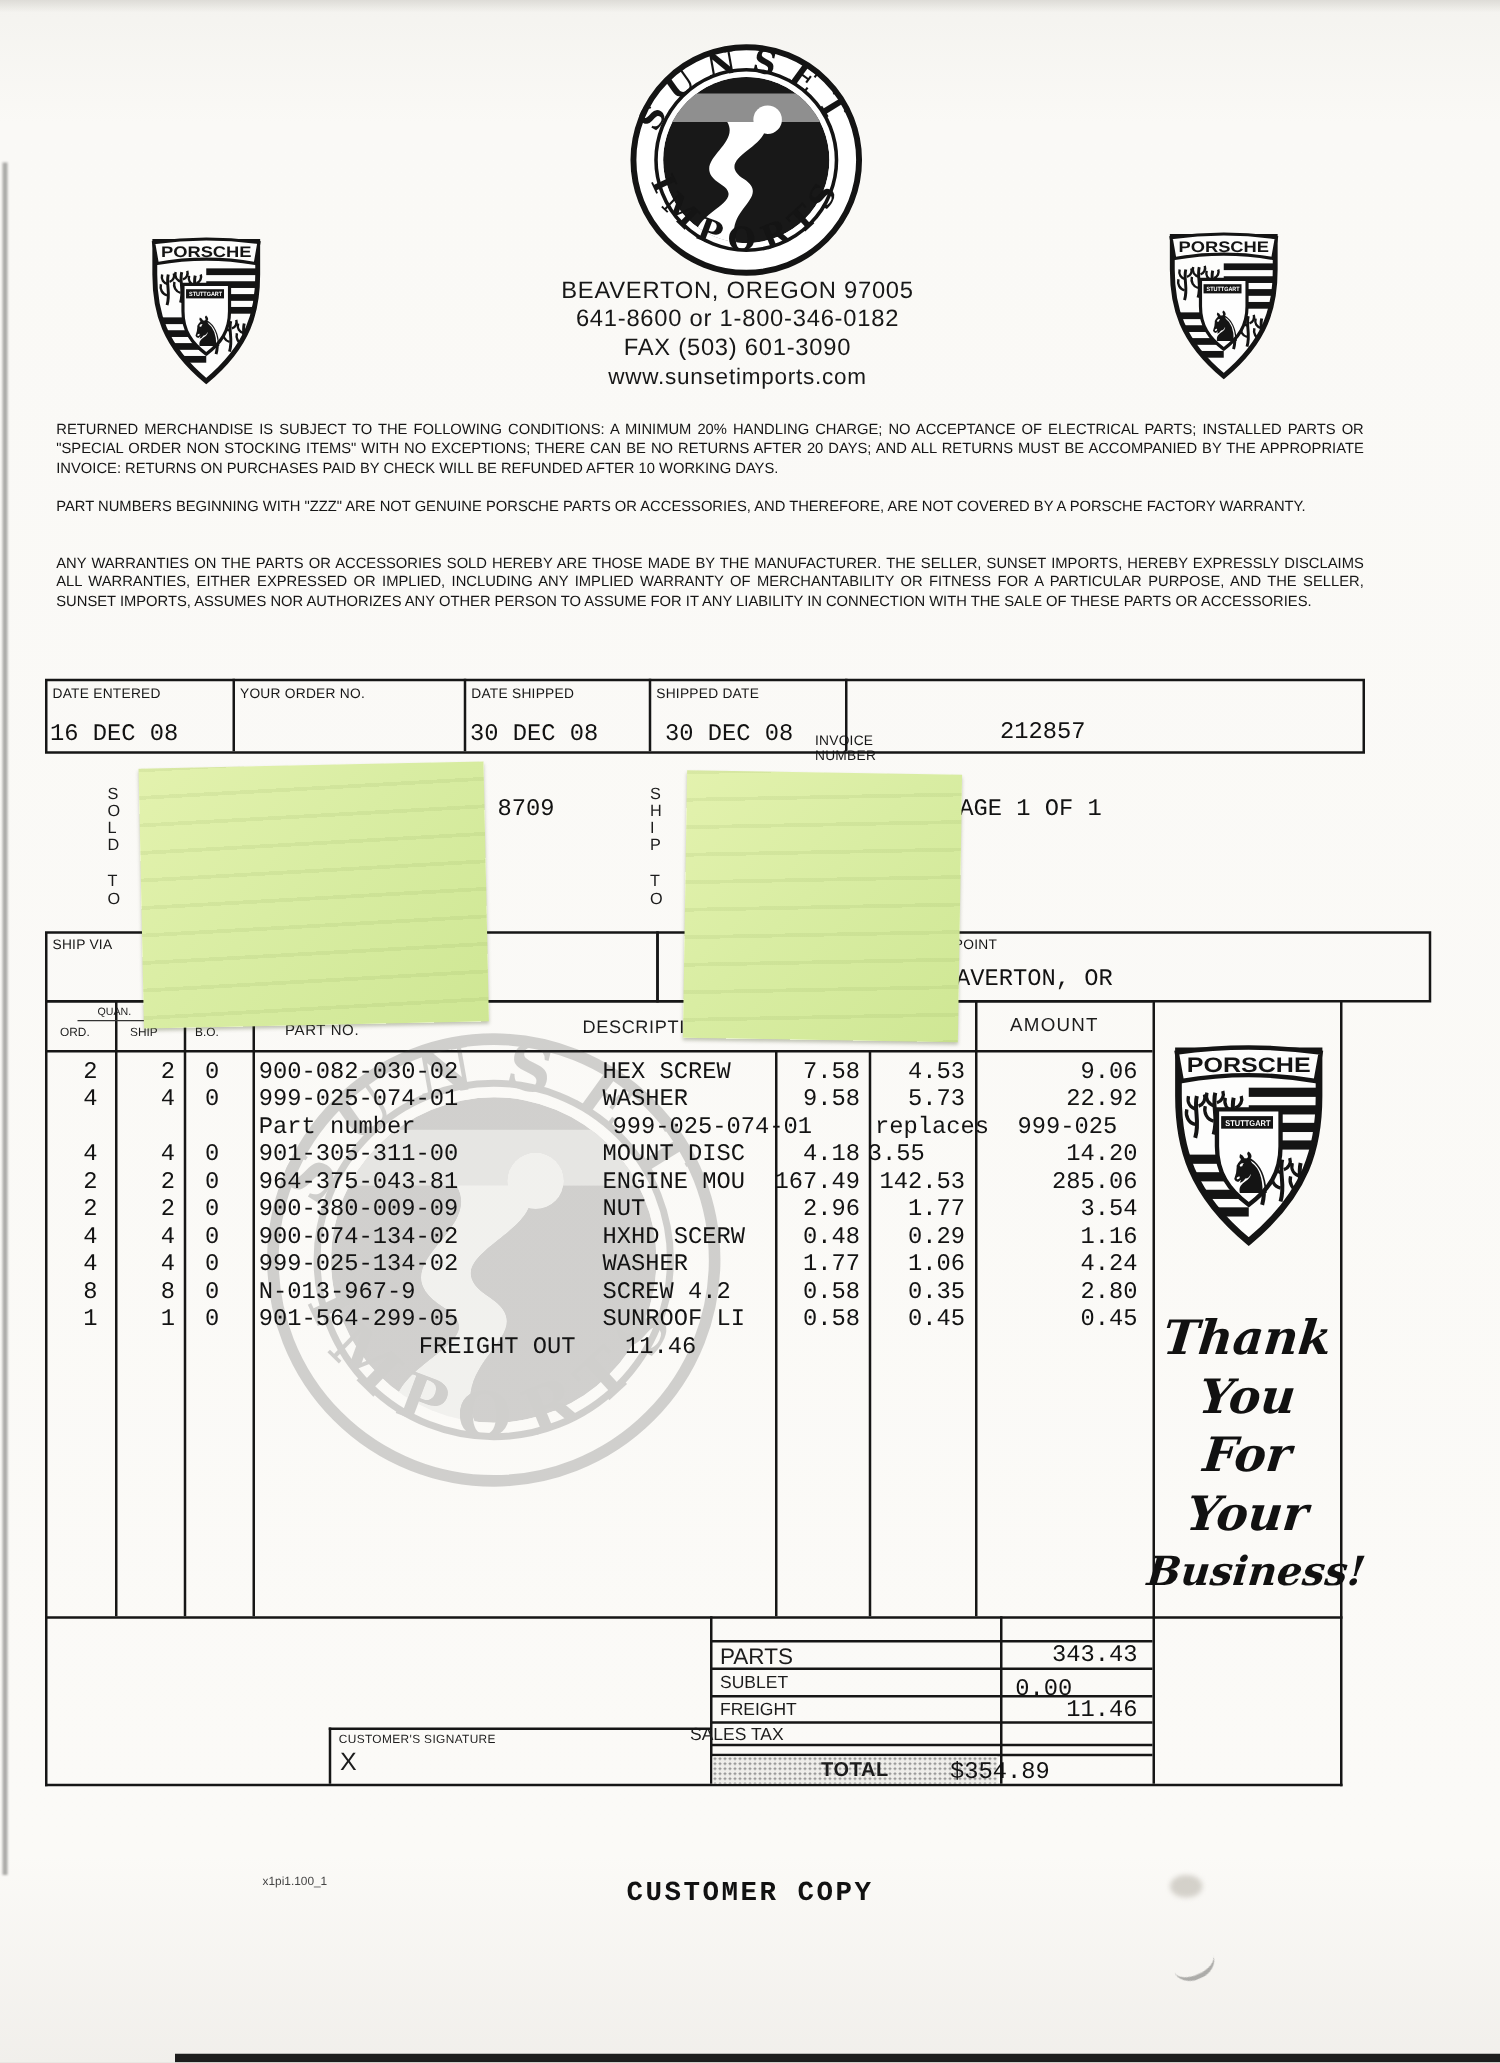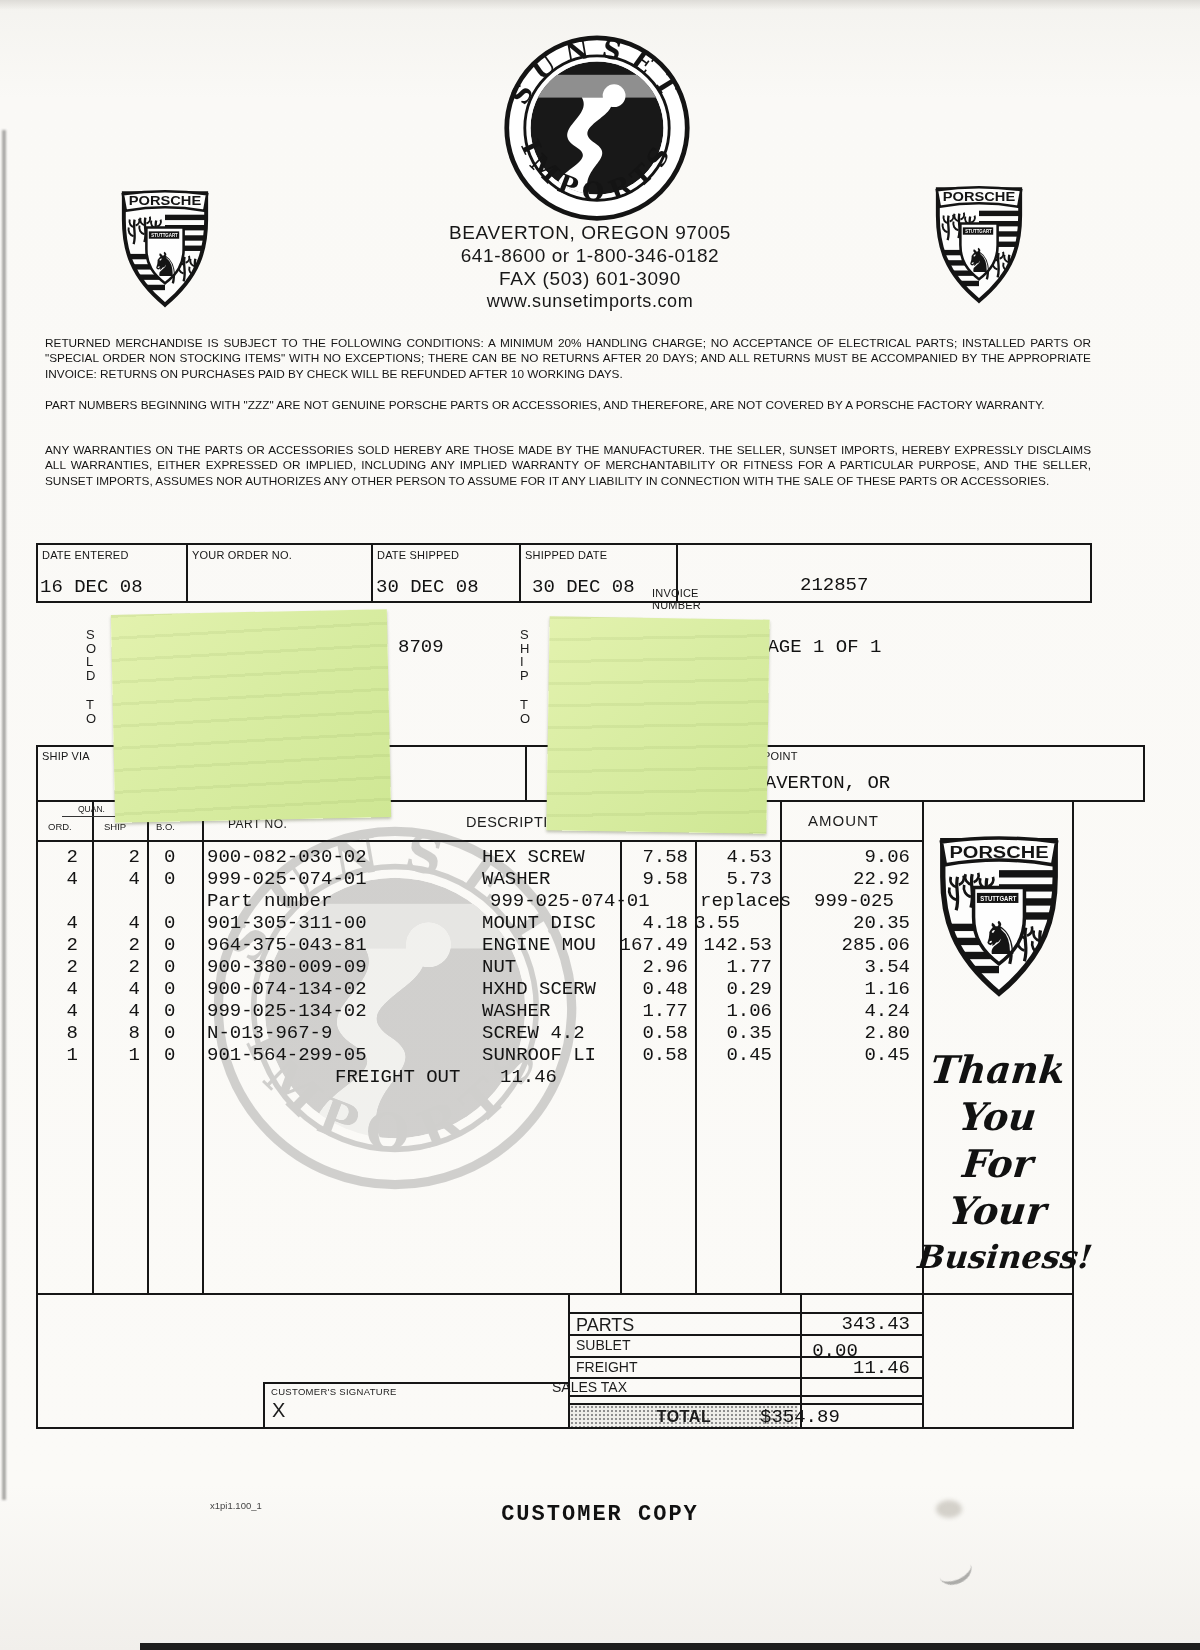--- a/index.html
+++ b/index.html
@@ -212,21 +212,21 @@
         <span class="c" style="left: 814px;">999-025</span>
       </div>
       <div class="irow" style="top: 912px;">
         <span class="c" style="left: 18px; width: 60px; text-align: right;">4</span>
         <span class="c" style="left: 90px; width: 50px; text-align: right;">4</span>
         <span class="c" style="left: 164px;">0</span>
         <span class="c" style="left: 207px;">901-305-311-00</span>
         <span class="c" style="left: 482px;">MOUNT DISC</span>
         <span class="c" style="left: 578px; width: 110px; text-align: right;">4.18</span>
         <span class="c" style="left: 662px; width: 110px; text-align: center;">3.55</span>
-        <span class="c" style="left: 780px; width: 130px; text-align: right;">20.35</span>
+        <span class="c" style="left: 780px; width: 130px; text-align: right;">14.20</span>
       </div>
       <div class="irow" style="top: 934px;">
         <span class="c" style="left: 18px; width: 60px; text-align: right;">2</span>
         <span class="c" style="left: 90px; width: 50px; text-align: right;">2</span>
         <span class="c" style="left: 164px;">0</span>
         <span class="c" style="left: 207px;">964-375-043-81</span>
         <span class="c" style="left: 482px;">ENGINE MOU</span>
         <span class="c" style="left: 578px; width: 110px; text-align: right;">167.49</span>
         <span class="c" style="left: 662px; width: 110px; text-align: right;">142.53</span>
         <span class="c" style="left: 780px; width: 130px; text-align: right;">285.06</span>

